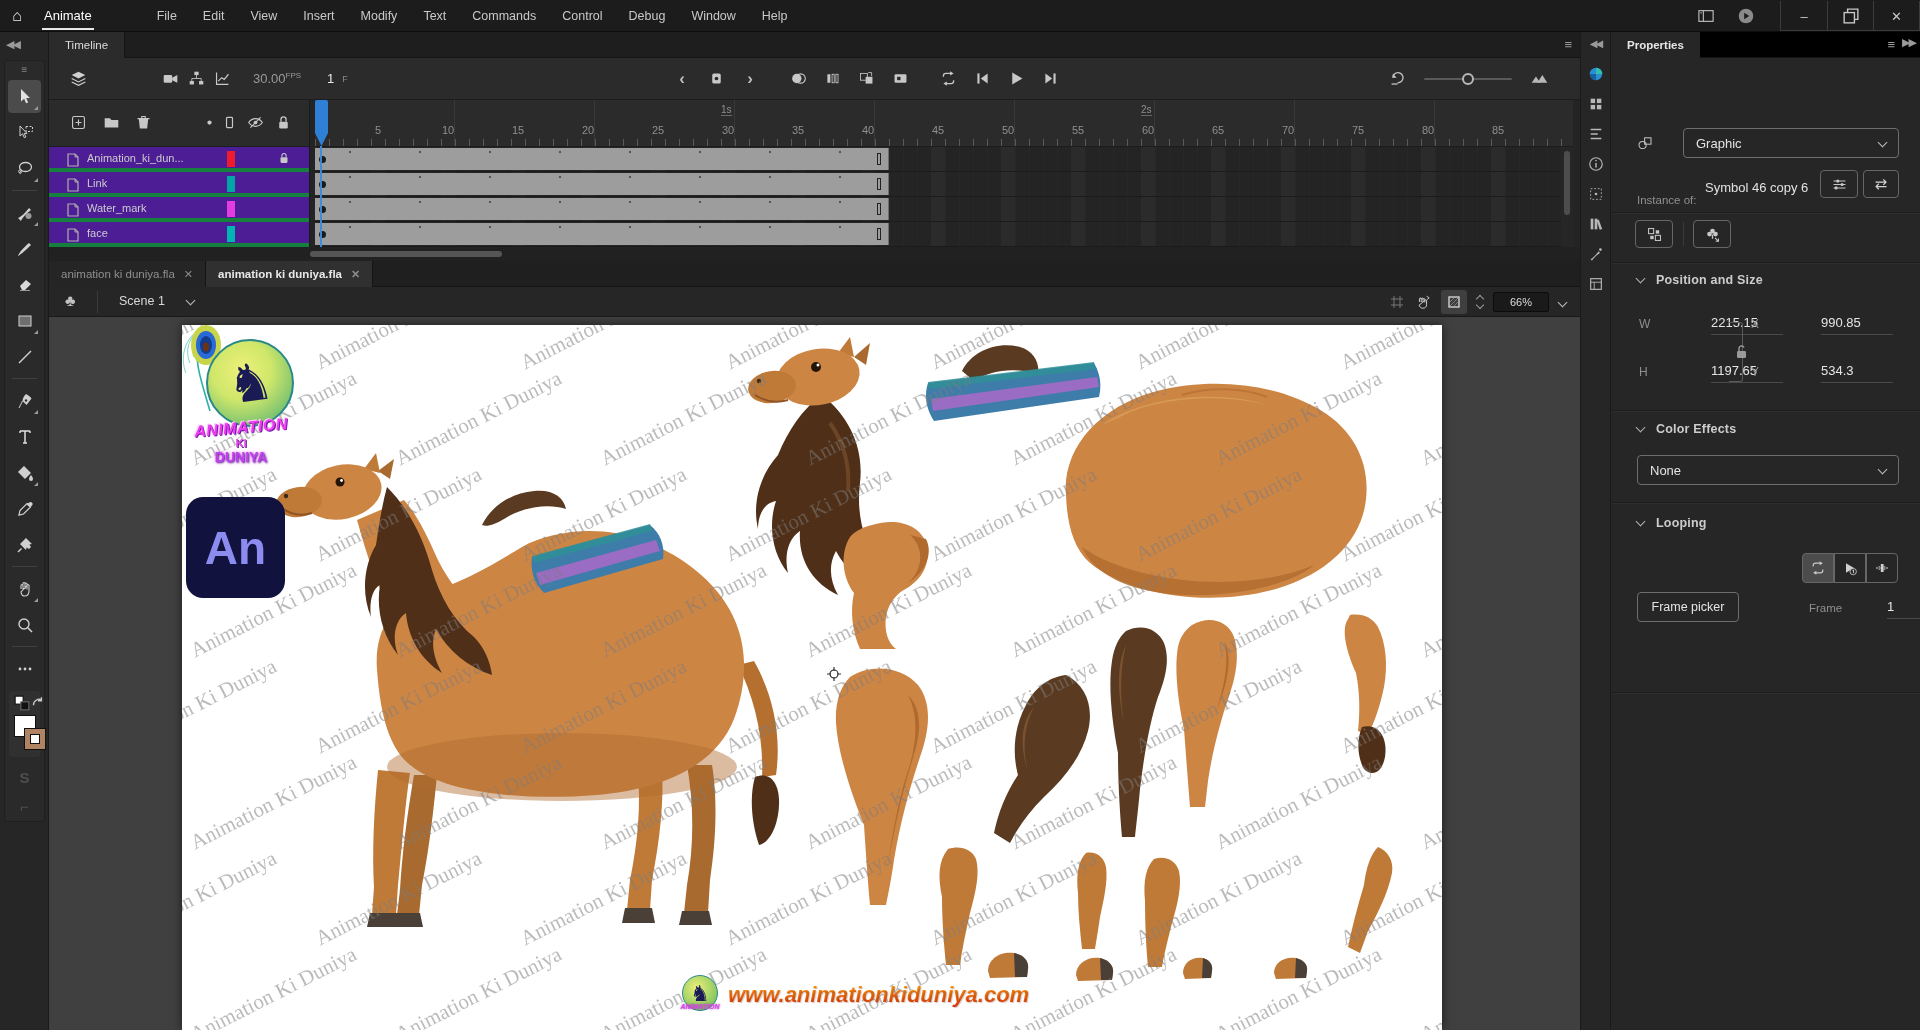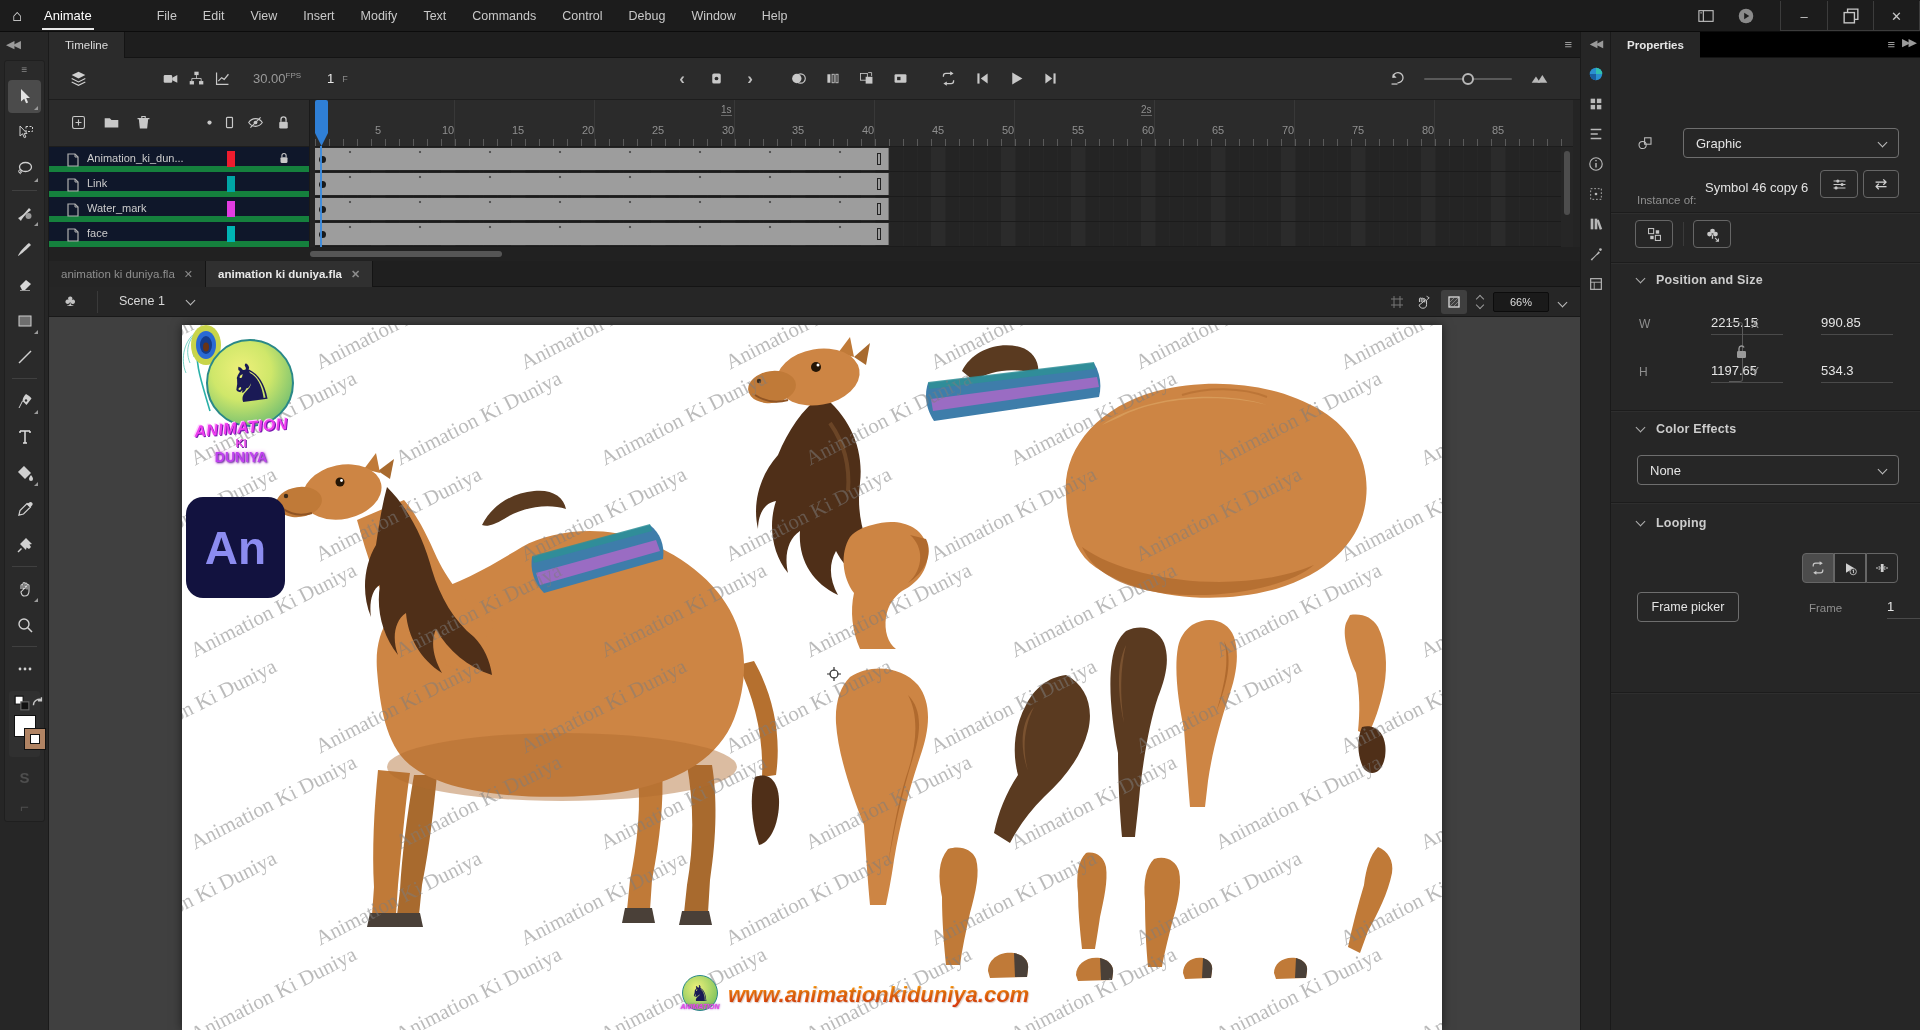--- a/index.html
+++ b/index.html
@@ -55,21 +55,21 @@
   .tl-right { position:absolute; right:28px; display:flex; gap:14px; align-items:center; }
   .tl-slider { position:relative; width:88px; height:2px; background:#5a5a5a; border-radius:1px; }
   .tl-knob { position:absolute; left:38px; top:-5px; width:12px; height:12px; border:2px solid #b8b8b8; border-radius:50%; background:#2b2b2b; }
   .chev-glyph { color:#bdbdbd; font-size:17px; font-weight:bold; }
 
   .tl-body { position:absolute; left:49px; top:100px; width:1531px; height:147px; background:#242424; }
   .layer-col { position:absolute; left:0; top:0; width:261px; height:147px; background:#2b2b2b; border-right:1px solid #1a1a1a; }
   .layer-hdr { position:relative; height:47px; border-bottom:1px solid #1d1d1d; }
   .lh-ico { position:absolute; top:14px; width:20px; height:20px; }
   .lh-ico svg { width:17px; height:17px; }
-  .layer-row { position:relative; height:25px; border-bottom:6px solid #15803d; background:#0f172a; }
+  .layer-row { position:relative; height:25px; border-bottom:4px solid #15803d; background:#4c1d95; }
   .layer-row .page { position:absolute; left:16px; top:5px; }
   .layer-row .lname { position:absolute; left:38px; top:5px; font-size:11px; color:#cccccc; white-space:nowrap; }
   .layer-row .lswatch { position:absolute; left:178px; top:4px; width:8px; height:16px; }
   .layer-row .llock { position:absolute; left:228px; top:4px; }
   .layer-row .llock svg { width:14px; height:14px; }
 
   .frames-col { position:absolute; left:254px; top:0; width:1258px; height:147px; overflow:hidden;margin-left:12px; }
   .ruler { position:absolute; left:0; top:0; width:1258px; height:47px; background:#2b2b2b; border-bottom:1px solid #1d1d1d;
     background-image:repeating-linear-gradient(to right, transparent 0 139px, #383838 139px 140px); }
   .ruler-ticks { position:absolute; left:0; bottom:0; width:100%; height:7px;

